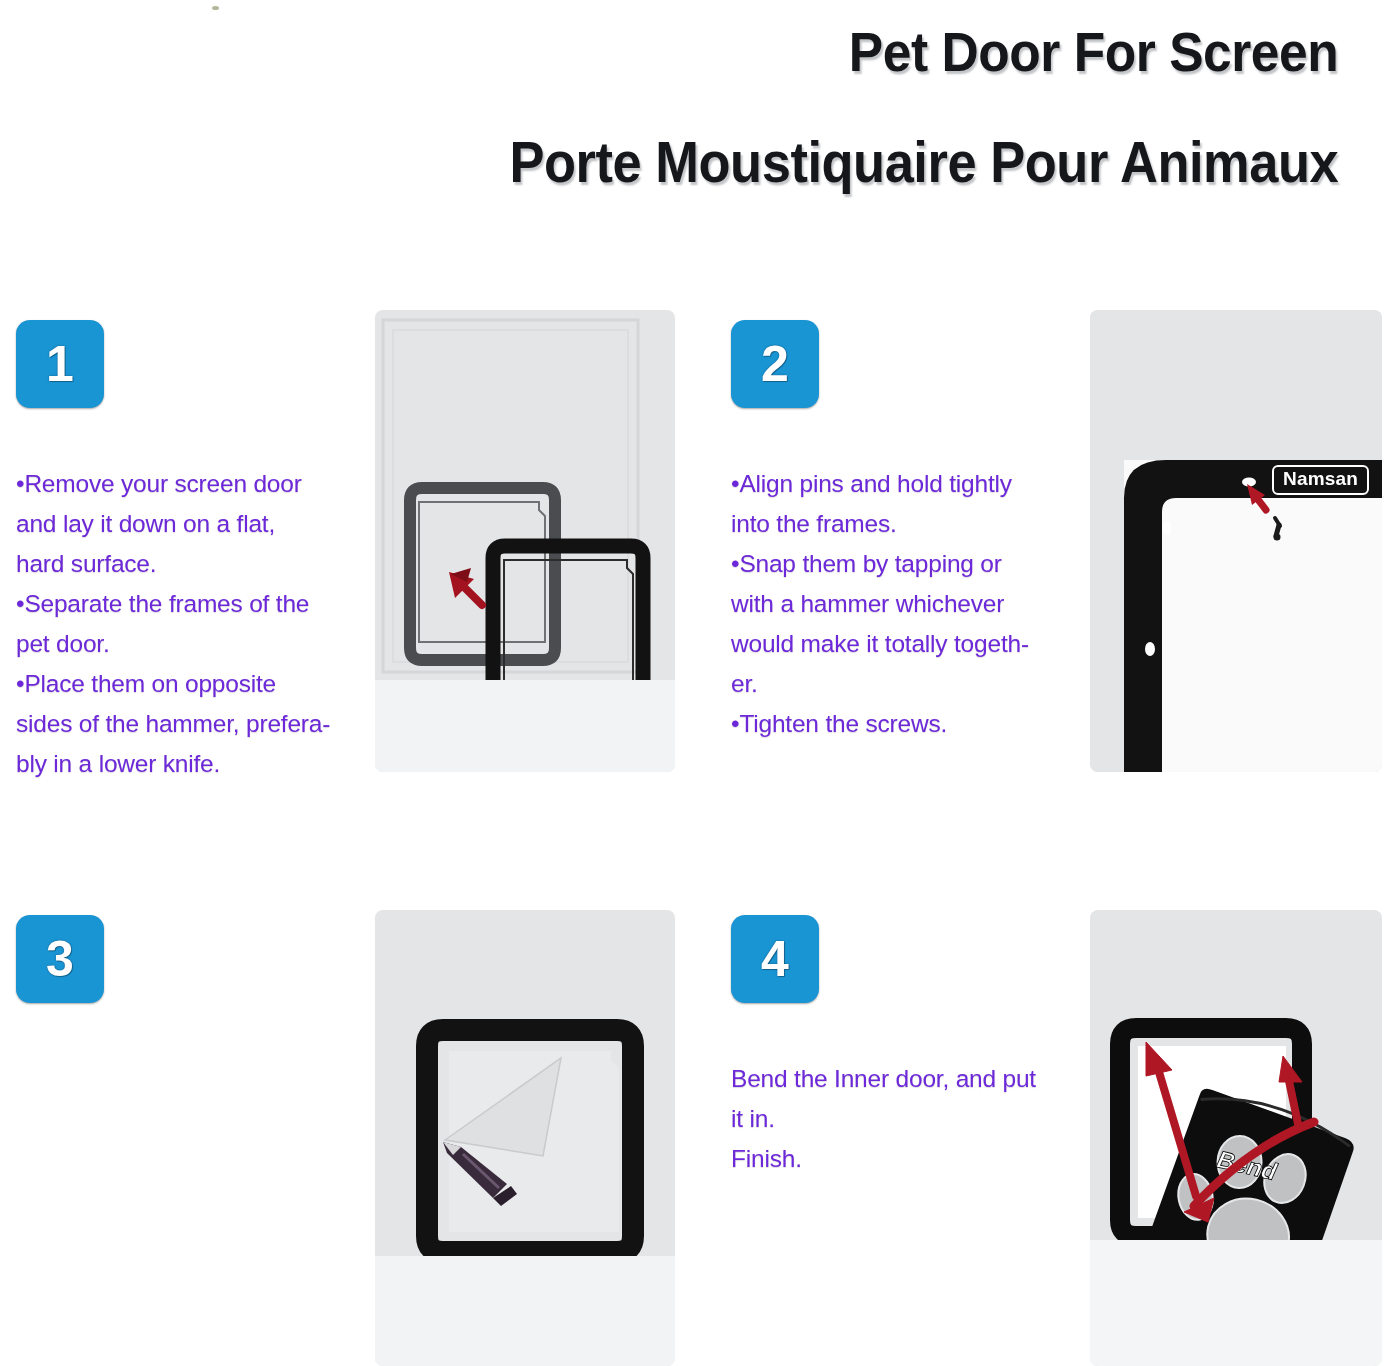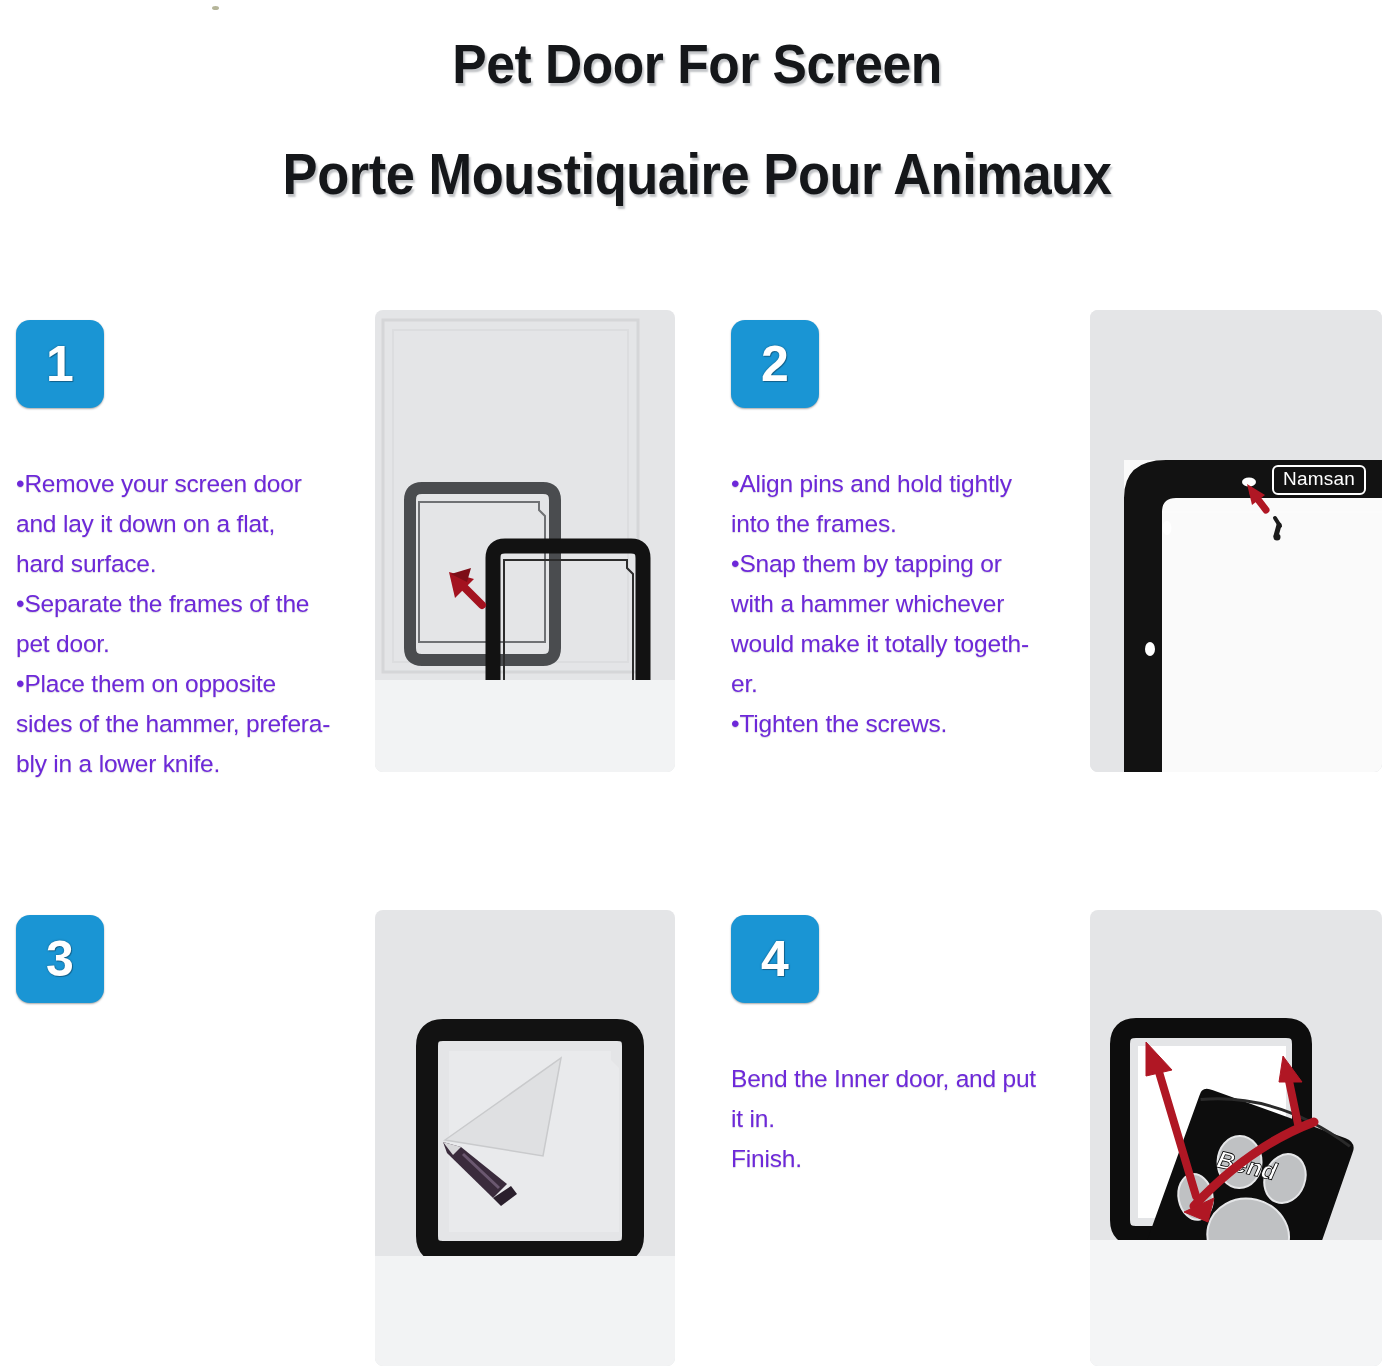--- a/index.html
+++ b/index.html
@@ -12,24 +12,24 @@
     height: 1366px;
     position: relative;
     overflow: hidden;
     font-family: "Liberation Sans", sans-serif;
     color: #111111;
   }
 
   
   .title-block {
     position: absolute;
-    top: 12px;
+    top: 0;
     left: 0;
     width: 1394px;
-    text-align: center;
+    text-align: right;
   }
   .title-line {
     font-family: "Liberation Sans", sans-serif;
     font-weight: bold;
     color: #15171a;
     letter-spacing: -0.5px;
     text-shadow: 2px 3px 2px rgba(120,125,130,0.45);
     transform: scaleX(0.92);
     white-space: nowrap;
   }
@@ -201,21 +201,21 @@
       <path d="M 157 174 L 175 185 L 162 195 Z" fill="#b01724"></path>
     </g>
 
     <g>
       <line x1="185" y1="208" x2="190" y2="216" stroke="#1b1b1b" stroke-width="4" stroke-linecap="round"></line>
       <line x1="189" y1="215" x2="186" y2="226" stroke="#1b1b1b" stroke-width="5" stroke-linecap="round"></line>
       <circle cx="187" cy="227" r="3.5" fill="#1b1b1b"></circle>
     </g>
   </svg>
 
-  <div class="brand-pill" style="left:182px; top:155px;">Namsan</div>
+  <div class="brand-pill" style="left:182px; top:155px;font-weight:bold;">Namsan</div>
 </div>
 
 <div class="step-text-col" style="left:16px; top:915px;">
   <div class="badge">
     <span class="badge-num">3</span>
   </div>
 </div>
 
 <div class="panel" style="left:375px; top:910px; width:300px; height:456px;">
   <div class="panel-floor" style="top:346px; height:110px;"></div>

